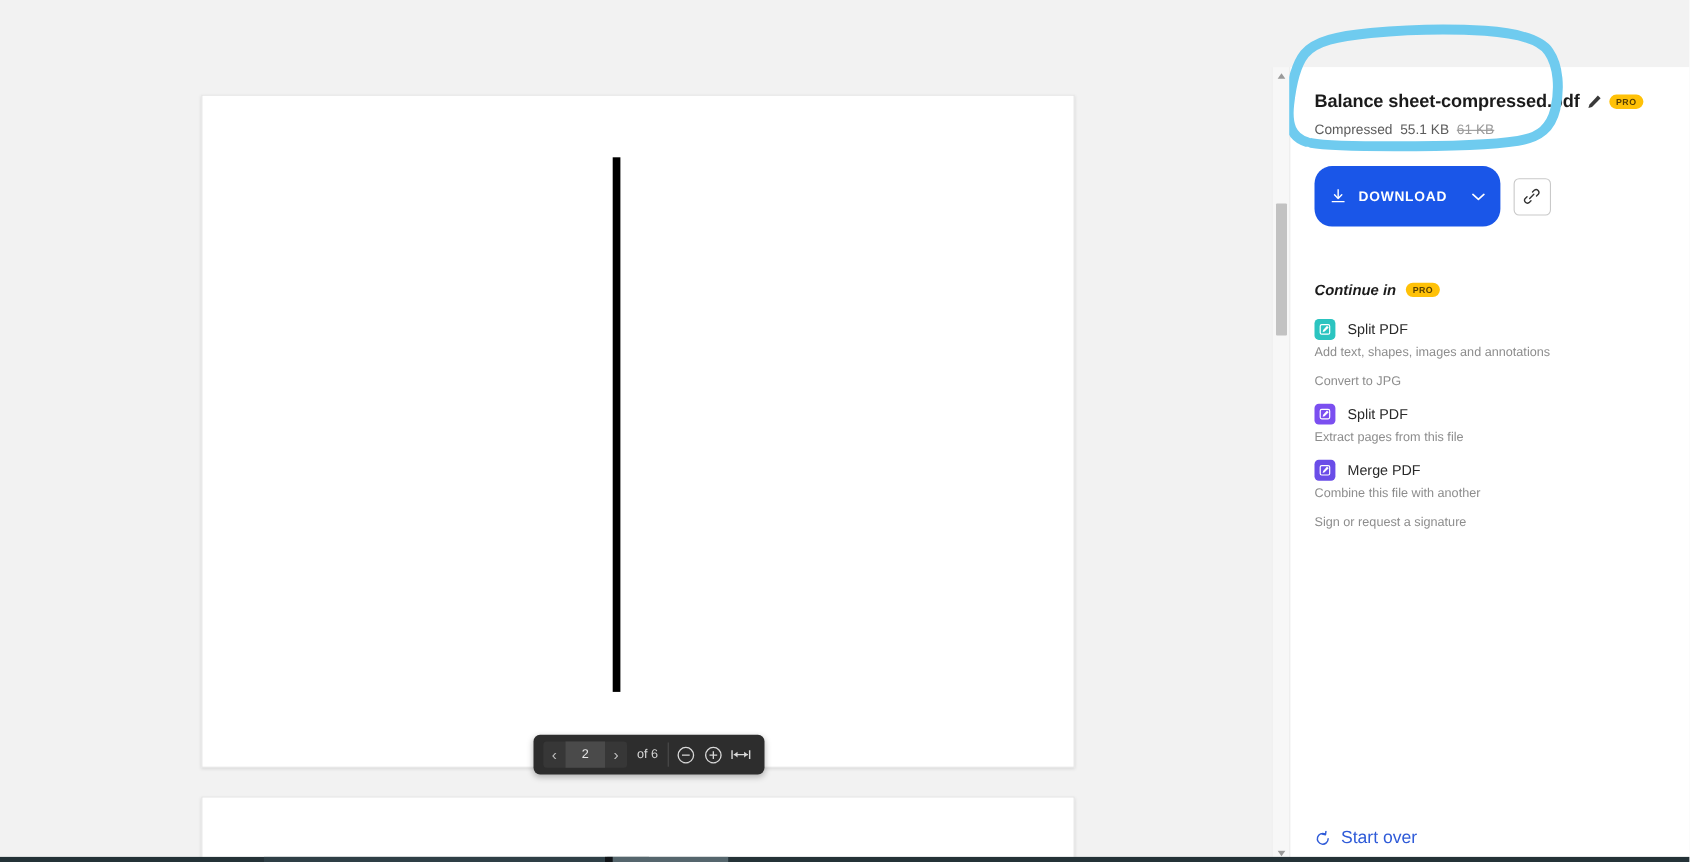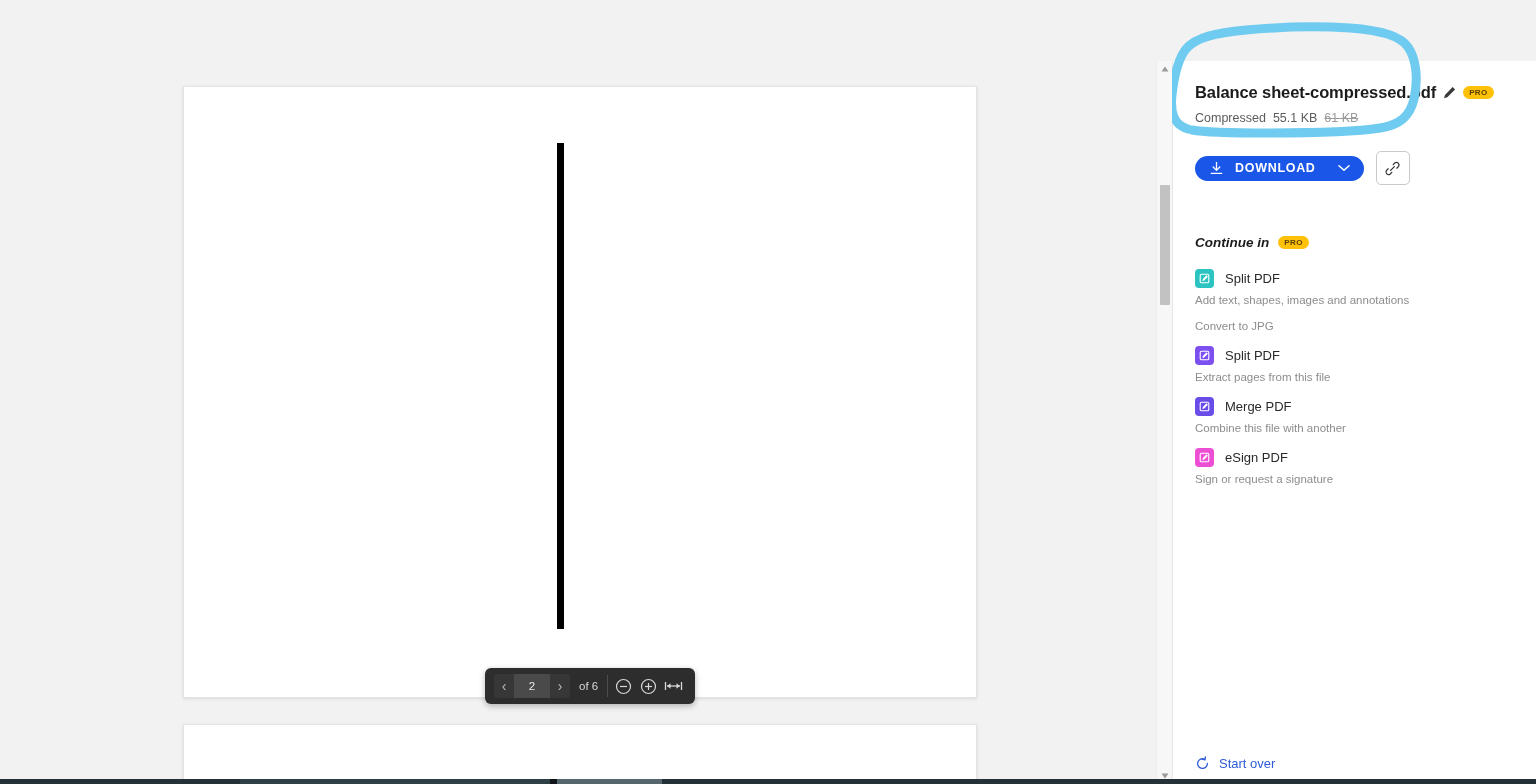--- a/index.html
+++ b/index.html
@@ -152,21 +152,21 @@
   .size-row {
     margin-top: 9px;
     font-size: 12.5px; color: #5c5c5c;
     display: flex; align-items: baseline; gap: 7px;
   }
   .size-old { color: #9b9b9b; text-decoration: line-through; }
 
   .actions { margin-top: 26px; display: flex; align-items: center; gap: 12px; }
   .btn-download {
     display: flex; align-items: center;
-    height: 25px;
+    height: 55px;
     background: #1a56e8; color: #ffffff;
     border: none; border-radius: 16px;
     padding: 0 4px 0 14px;
     cursor: pointer;
     font-family: "Liberation Sans", sans-serif;
   }
   .btn-download .dl-label {
     font-size: 12.5px; font-weight: bold; letter-spacing: .7px;
     margin: 0 20px 0 11px;
   }
@@ -200,21 +200,21 @@
     width: 19px; height: 19px; border-radius: 4px;
     display: flex; align-items: center; justify-content: center;
     flex: 0 0 auto;
   }
   .tool-name { font-size: 13px; color: #2a2a2a; }
   .tool-desc { font-size: 11.5px; color: #8d8d8d; margin-top: 6px; }
 
   .start-over {
     position: absolute; left: 22px; bottom: 13px;
     display: flex; align-items: center; gap: 9px;
-    color: #2f5bd8; font-size: 13px; cursor: pointer;
+    color: #2f5bd8; font-size: 16px; cursor: pointer;
   }
 
   
   .taskbar {
     position: absolute; left: 0; bottom: 0;
     width: 1536px; height: 5px;
     background: #243237;
     z-index: 60;
   }
   .taskbar .tb-a { position: absolute; left: 240px; top: 0; width: 350px; height: 5px; background: #2e3f46; }
@@ -371,29 +371,20 @@
                 <svg width="11" height="11" viewBox="0 0 11 11">
                   <rect x="1.2" y="1.2" width="8.6" height="8.6" rx="1.4" fill="none" stroke="#ffffff" stroke-width="1.1"></rect>
                   <path d="M7.4 2.2 L8.9 3.7 L5.2 7.4 L3.4 7.9 L3.9 6.1 Z" fill="#ffffff"></path>
                 </svg>
               </div>
               <div class="tool-name">Merge PDF</div>
             </div>
             <div class="tool-desc">Combine this file with another</div>
           </div>
           <div class="tool-item">
-            <div class="tool-head">
-              <div class="tool-icon" style="background: rgb(236, 78, 212);">
-                <svg width="11" height="11" viewBox="0 0 11 11">
-                  <rect x="1.2" y="1.2" width="8.6" height="8.6" rx="1.4" fill="none" stroke="#ffffff" stroke-width="1.1"></rect>
-                  <path d="M7.4 2.2 L8.9 3.7 L5.2 7.4 L3.4 7.9 L3.9 6.1 Z" fill="#ffffff"></path>
-                </svg>
-              </div>
-              <div class="tool-name">eSign PDF</div>
-            </div>
             <div class="tool-desc">Sign or request a signature</div>
           </div>
         </div>
 
     </div>
 
     <div class="start-over">
       <svg width="15" height="15" viewBox="0 0 15 15">
         <path d="M12.4 7.5 A4.9 4.9 0 1 1 9.6 3.1" fill="none" stroke="#2f5bd8" stroke-width="1.3" stroke-linecap="round"></path>
         <path d="M10.4 0.8 L10.0 3.8 L6.9 3.2" fill="none" stroke="#2f5bd8" stroke-width="1.3" stroke-linecap="round" stroke-linejoin="round"></path>

